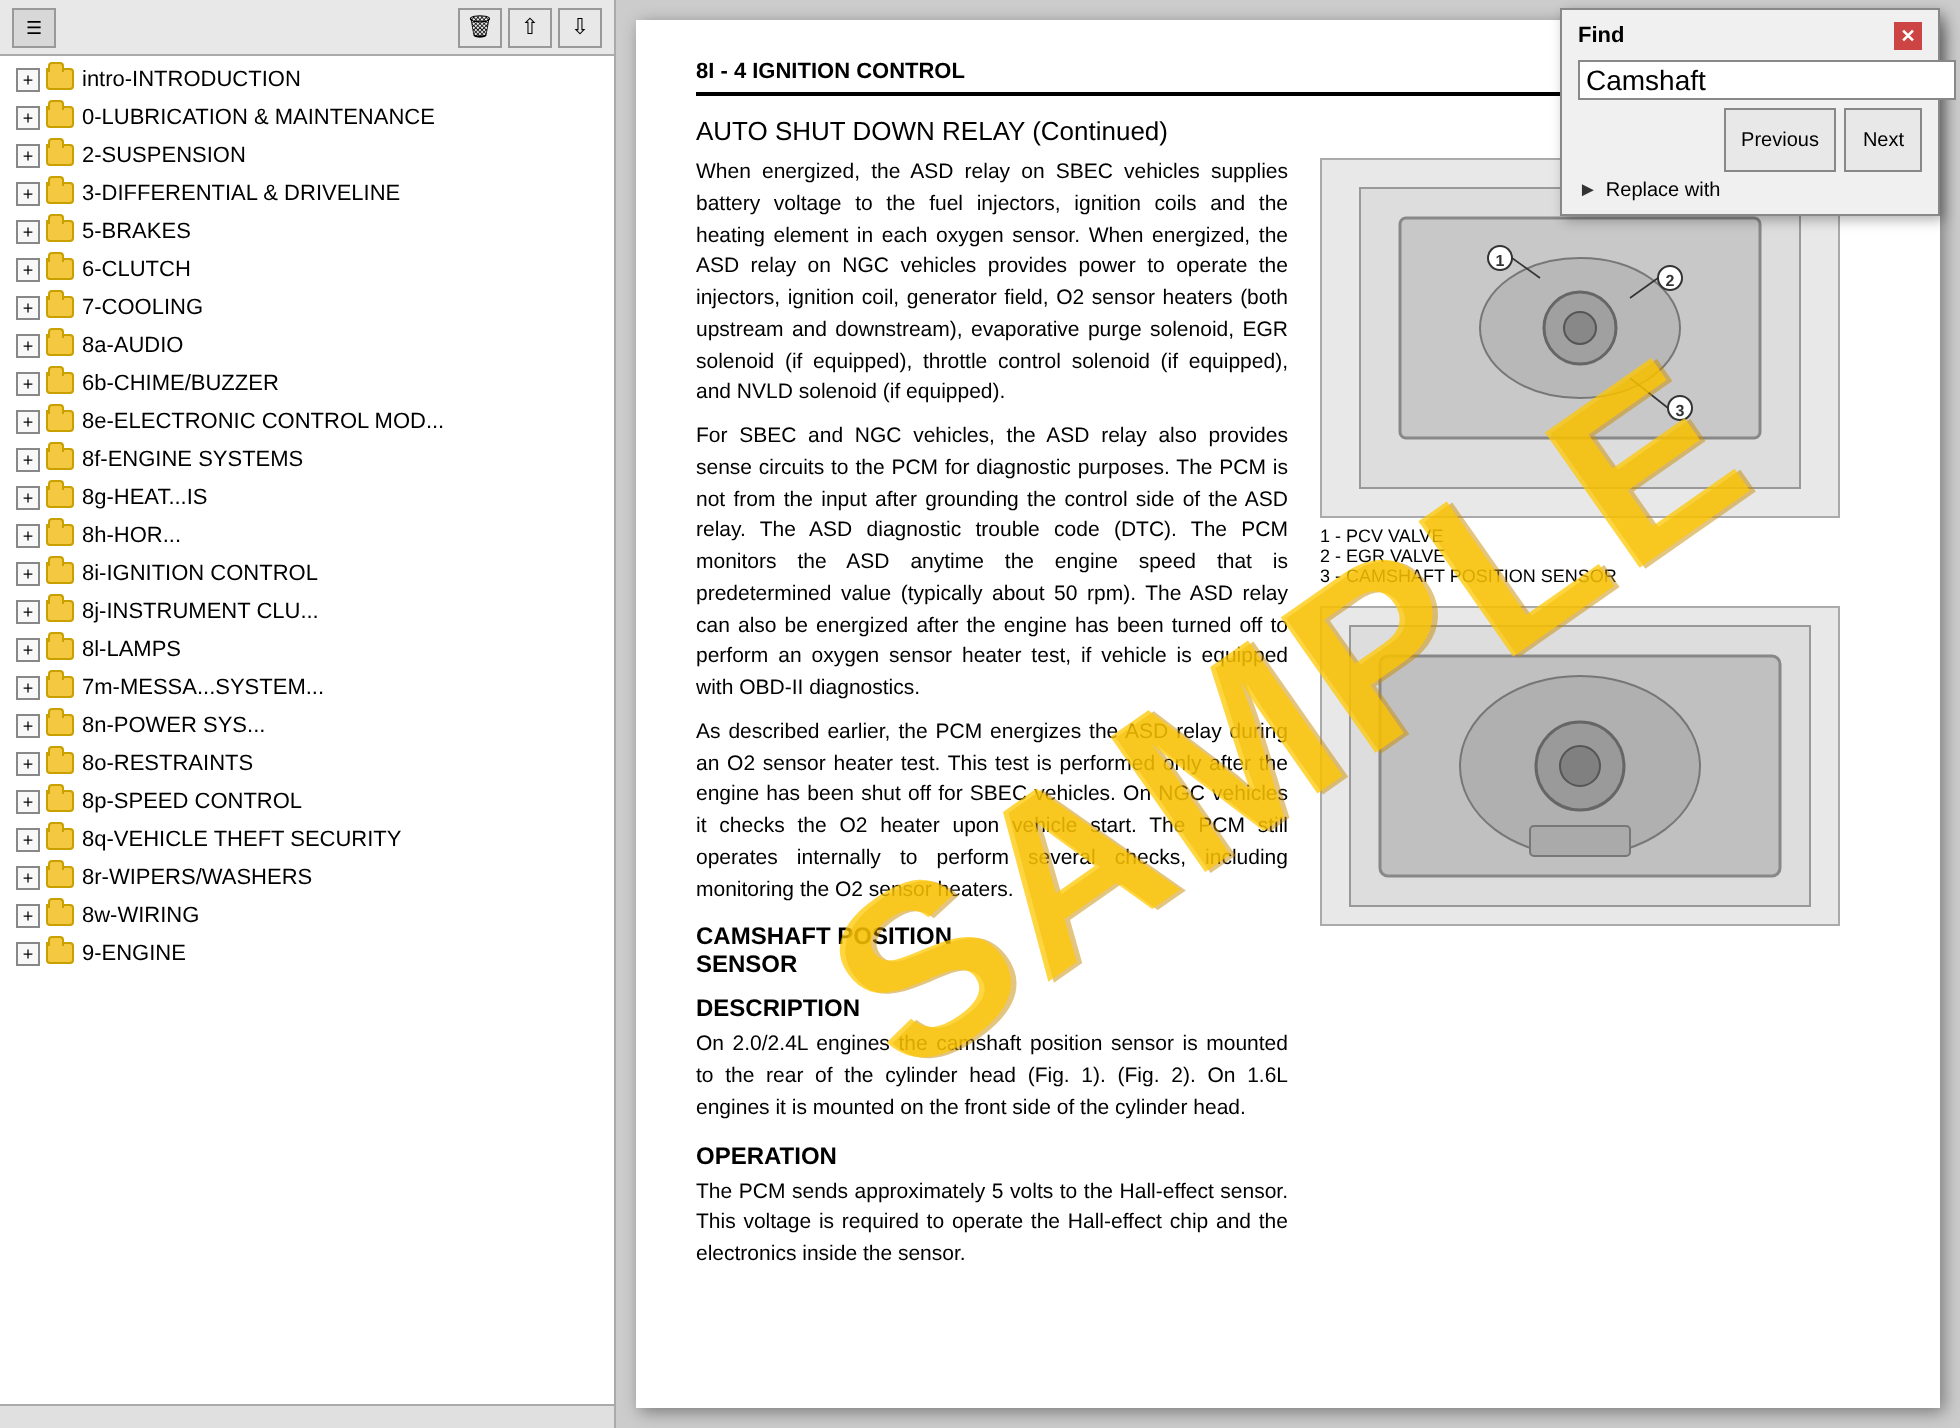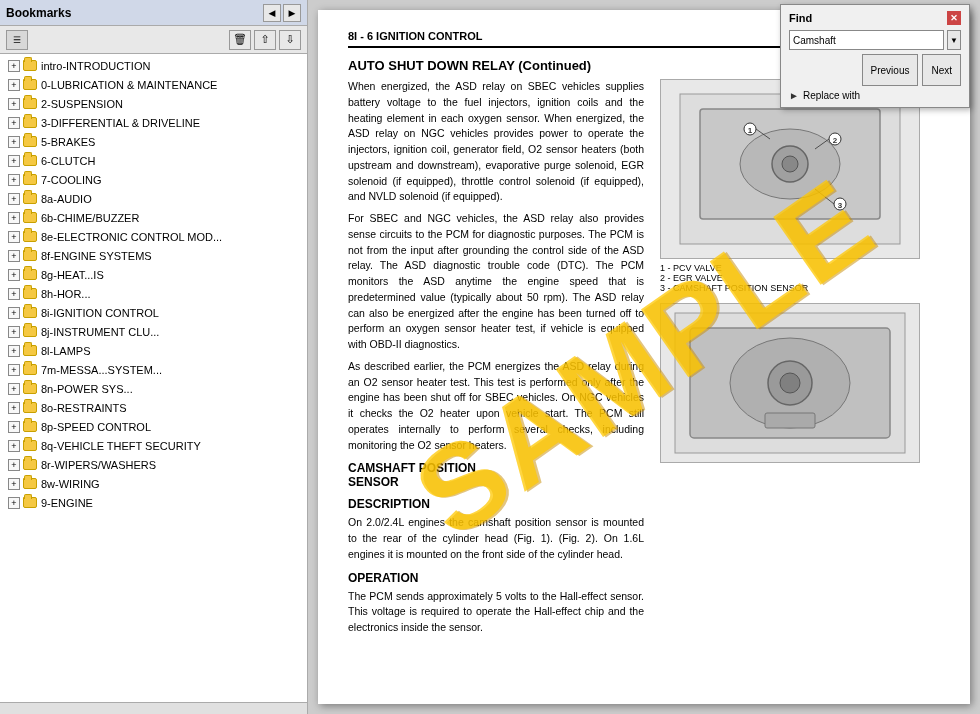--- a/index.html
+++ b/index.html
@@ -207,21 +207,21 @@
       font-weight: bold;
       border-bottom: 2px solid #000;
       padding-bottom: 4px;
       margin-bottom: 10px;
       display: flex;
       justify-content: space-between;
     }
 
     .section-title {
       font-size: 13px;
-      font-weight: bold;
+      font-weight: normal;
       margin-bottom: 6px;
     }
 
     .subsection-title {
       font-size: 12px;
       font-weight: bold;
       margin: 8px 0 4px 0;
     }
 
     .body-text {
@@ -338,21 +338,21 @@
       display: flex;
       align-items: center;
       gap: 3px;
       margin-bottom: 4px;
     }
 
     #find-input {
       flex: 1;
       height: 20px;
       border: 1px solid #888;
-      font-size: 10px;
+      font-size: 14px;
       padding: 1px 3px;
       background: white;
     }
 
     #find-dropdown {
       width: 14px;
       height: 20px;
       border: 1px solid #888;
       background: #e8e8e8;
       cursor: pointer;
@@ -388,27 +388,20 @@
 
     #replace-arrow {
       font-size: 10px;
       color: #333;
     }
   </style>
 </head>
 <body>
 
 <div id="sidebar">
-  <div id="sidebar-header">
-    <span id="sidebar-title">Bookmarks</span>
-    <div id="sidebar-nav-buttons">
-      <button class="nav-btn">◀</button>
-      <button class="nav-btn">▶</button>
-    </div>
-  </div>
   <div id="sidebar-toolbar">
     <button id="sidebar-view-btn">
       <span>☰</span>
     </button>
     <div id="sidebar-action-buttons">
       <button class="action-btn">🗑</button>
       <button class="action-btn">⇧</button>
       <button class="action-btn">⇩</button>
     </div>
   </div>
@@ -602,21 +595,21 @@
         <button class="find-btn">Next</button>
       </div>
       <div id="find-replace-row">
         <span id="replace-arrow">►</span>
         <span>Replace with</span>
       </div>
     </div>
 
     <div id="page-content">
       <div class="page-header">
-        <span>8I - 6   IGNITION CONTROL</span>
+        <span>8I - 4   IGNITION CONTROL</span>
         <span>PT</span>
       </div>
 
       <div class="section-title">AUTO SHUT DOWN RELAY (Continued)</div>
 
       <div class="two-col">
         <div class="col-left">
           <p class="body-text">When energized, the ASD relay on SBEC vehicles supplies battery voltage to the fuel injectors, ignition coils and the heating element in each oxygen sensor. When energized, the ASD relay on NGC vehicles provides power to operate the injectors, ignition coil, generator field, O2 sensor heaters (both upstream and downstream), evaporative purge solenoid, EGR solenoid (if equipped), throttle control solenoid (if equipped), and NVLD solenoid (if equipped).</p>
           <p class="body-text">For SBEC and NGC vehicles, the ASD relay also provides sense circuits to the PCM for diagnostic purposes. The PCM is not from the input after grounding the control side of the ASD relay. The ASD diagnostic trouble code (DTC). The PCM monitors the ASD anytime the engine speed that is predetermined value (typically about 50 rpm). The ASD relay can also be energized after the engine has been turned off to perform an oxygen sensor heater test, if vehicle is equipped with OBD-II diagnostics.</p>
           <p class="body-text">As described earlier, the PCM energizes the ASD relay during an O2 sensor heater test. This test is performed only after the engine has been shut off for SBEC vehicles. On NGC vehicles it checks the O2 heater upon vehicle start. The PCM still operates internally to perform several checks, including monitoring the O2 sensor heaters.</p>

